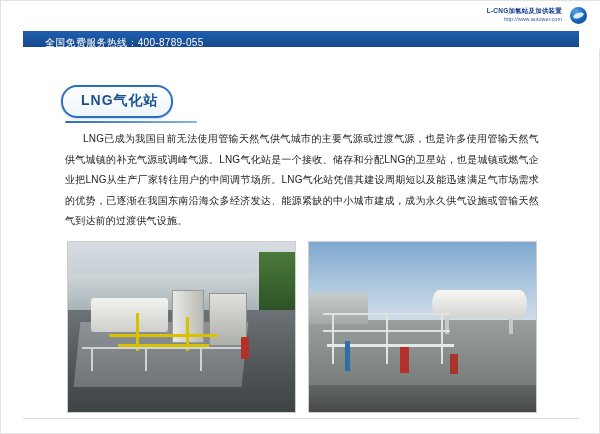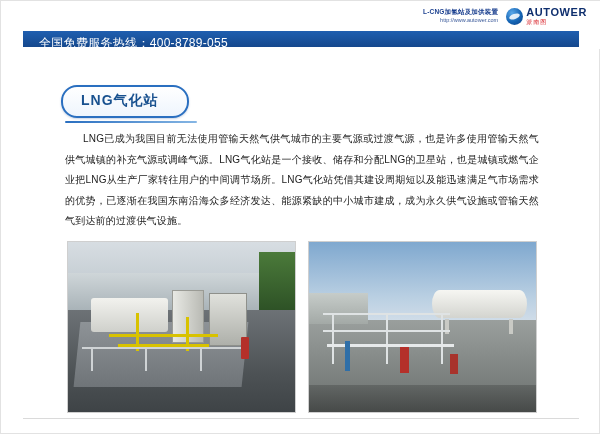--- a/index.html
+++ b/index.html
@@ -99,37 +99,37 @@
     left: 22px;
     top: 30px;
     width: 556px;
     height: 16px;
     background: linear-gradient(180deg, #1f5fb0 0%, #15488d 100%);
     display: flex;
     align-items: center;
   }
   .hotline-text {
     color: #ffffff;
-    font-size: 12px;
-    padding-left: 16px;
+    font-size: 10px;
+    padding-left: 22px;
     letter-spacing: 0.3px;
     white-space: nowrap;
     margin-top: 8px;
   }
   
   .title-wrap {
     position: absolute;
     left: 60px;
     top: 84px;
   }
   .title-pill {
     display: inline-flex;
     align-items: center;
     justify-content: center;
-    padding: 5px 28px 6px 18px;
+    padding: 5px 12px 6px 18px;
     border: 2px solid #2a6fc0;
     border-radius: 16px;
     background: linear-gradient(180deg, #ffffff 0%, #eef5fd 100%);
     box-shadow: 0 1px 2px rgba(30,80,150,0.25);
   }
   .title-text {
     font-size: 14px;
     font-weight: bold;
     color: #18518f;
     letter-spacing: 1px;
@@ -307,24 +307,20 @@
 <div class="page">
 
   <div class="header">
     <div class="header-right">
       <div class="header-texts">
         <div class="header-line1">L-CNG加氢站及加供装置</div>
         <div class="header-line2">http://www.autower.com</div>
       </div>
       <div class="logo-block">
         <div class="logo-mark"></div>
-        <div class="logo-words">
-          <div class="logo-en">AUTOWER</div>
-          <div class="logo-cn">派南图</div>
-        </div>
       </div>
     </div>
   </div>
 
   <div class="hotline-bar">
     <div class="hotline-text">全国免费服务热线：400-8789-055</div>
   </div>
 
   <div class="title-wrap">
     <div class="title-pill">

